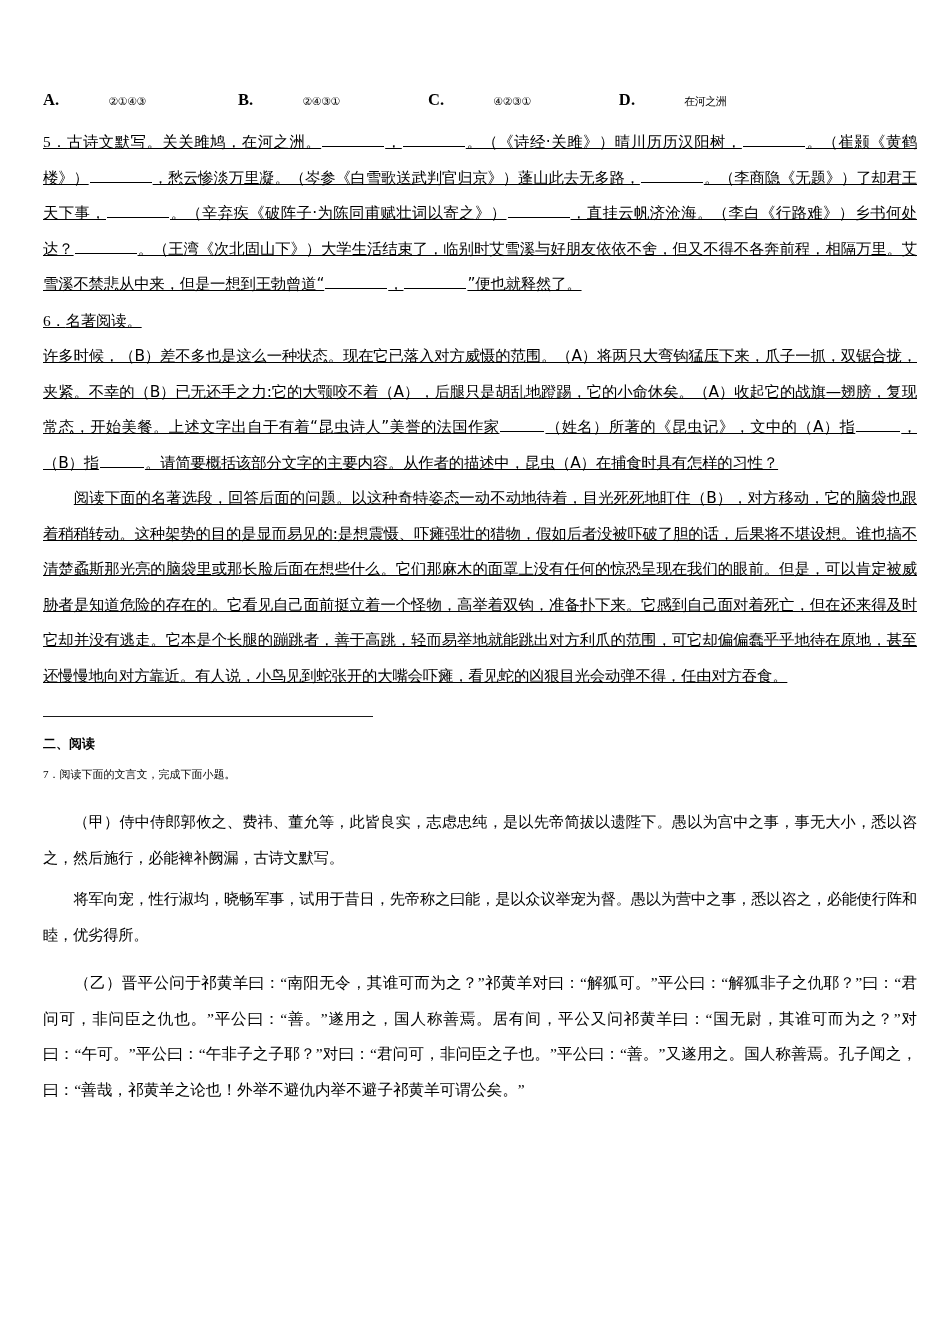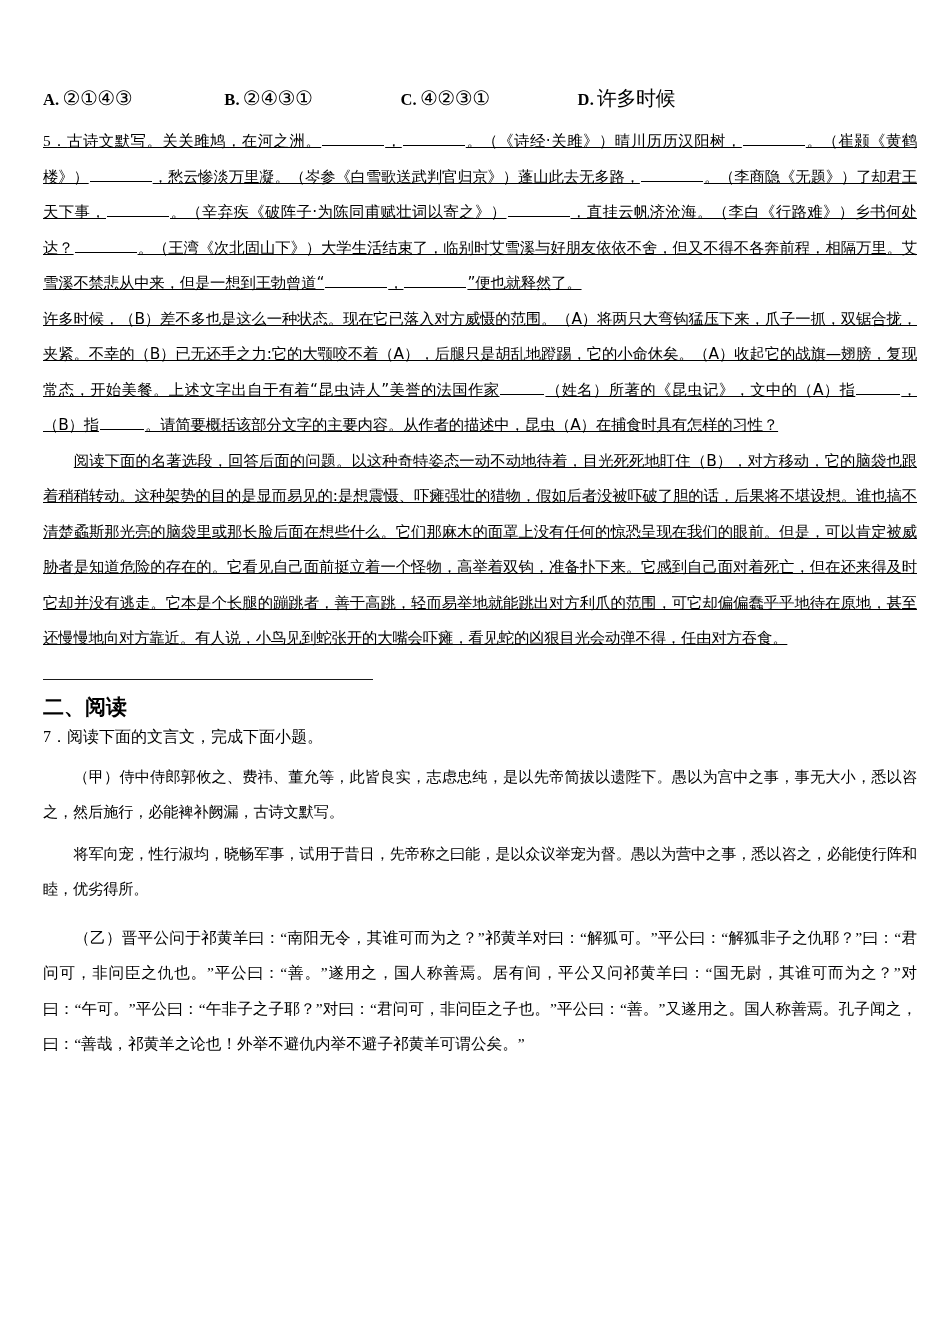--- a/index.html
+++ b/index.html
@@ -42,23 +42,24 @@
     display: flex;
     align-items: baseline;
     white-space: nowrap;
   }
   .choice-letter {
     font-weight: bold;
     font-family: "Liberation Serif", serif;
     margin-right: 3px;
   }
   .choice-seq {
-    font-family: Liberation Mono, monospace;
-    font-size: 20px;
+    font-family: Liberation Serif, serif;
+    font-size: 11px;
     letter-spacing: -0.5px;
+    margin-left: 46px;
   }
   .gap-1 { width: 92px; }
   .gap-2 { width: 88px; }
   .gap-3 { width: 88px; }
 
   
   .q-para {
     font-size: 16px;
     line-height: 35.5px;
     text-align: justify;
@@ -100,28 +101,28 @@
     width: 330px;
     height: 0;
     border-top: 1.6px solid #1a1a1a;
     margin: 22px 0 14px 0;
   }
 
   
   .section-head {
     font-family: "DejaVu Sans", "Liberation Sans", sans-serif;
     font-weight: bold;
-    font-size: 21px;
+    font-size: 13px;
     line-height: 26px;
     margin: 0 0 2px 0;
   }
   .q7-line {
-    font-size: 16px;
+    font-size: 11px;
     line-height: 30px;
-    margin: 0 0 8px 0;
+    margin: 0 0 16px 0;
   }
 
   
   .cc-para {
     font-family: "DejaVu Sans", "Liberation Sans", sans-serif;
     font-size: 15.2px;
     line-height: 35.5px;
     text-align: justify;
     text-justify: inter-ideograph;
     text-indent: 2em;
@@ -152,26 +153,27 @@
         <span class="choice-seq">②④③①</span>
       </span>
       <span class="gap-2"></span>
       <span class="choice">
         <span class="choice-letter">C.</span>
         <span class="choice-seq">④②③①</span>
       </span>
       <span class="gap-3"></span>
       <span class="choice">
         <span class="choice-letter">D.</span>
-        <span class="choice-seq">许多时候</span>
+        <span class="choice-seq">在河之洲</span>
       </span>
     </div>
 
     <p class="q-para hei"><span class="num">5．</span><span>古诗文默写。关关雎鸠，在河之洲。</span><span class="blank-s"></span><span>，</span><span class="blank-s"></span><span>。（《诗经·关雎》）晴川历历汉阳树，</span><span class="blank-s"></span><span>。（崔颢《黄鹤楼》）</span><span class="blank-s"></span><span>，愁云惨淡万里凝。（岑参《白雪歌送武判官归京》）蓬山此去无多路，</span><span class="blank-s"></span><span>。（李商隐《无题》）了却君王天下事，</span><span class="blank-s"></span><span>。（辛弃疾《破阵子·为陈同甫赋壮词以寄之》）</span><span class="blank-s"></span><span>，直挂云帆济沧海。（李白《行路难》）乡书何处达？</span><span class="blank-s"></span><span>。（王湾《次北固山下》）大学生活结束了，临别时艾雪溪与好朋友依依不舍，但又不得不各奔前程，相隔万里。艾雪溪不禁悲从中来，但是一想到王勃曾道“</span><span class="blank-s"></span><span>，</span><span class="blank-s"></span><span>”便也就释然了。</span></p>
 
+    <p class="q-para hei"><span class="num">6．</span><span>名著阅读。</span></p>
 
     <p class="q-para hei"><span>许多时候，（B）差不多也是这么一种状态。现在它已落入对方威慑的范围。（A）将两只大弯钩猛压下来，爪子一抓，双锯合拢，夹紧。不幸的（B）已无还手之力:它的大颚咬不着（A），后腿只是胡乱地蹬踢，它的小命休矣。（A）收起它的战旗—翅膀，复现常态，开始美餐。上述文字出自于有着“昆虫诗人”美誉的法国作家</span><span class="blank-xs"></span><span>（姓名）所著的《昆虫记》，文中的（A）指</span><span class="blank-xs"></span><span>，（B）指</span><span class="blank-xs"></span><span>。请简要概括该部分文字的主要内容。从作者的描述中，昆虫（A）在捕食时具有怎样的习性？</span></p>
 
     <p class="q-para hei indent2">阅读下面的名著选段，回答后面的问题。以这种奇特姿态一动不动地待着，目光死死地盯住（B），对方移动，它的脑袋也跟着稍稍转动。这种架势的目的是显而易见的:是想震慑、吓瘫强壮的猎物，假如后者没被吓破了胆的话，后果将不堪设想。谁也搞不清楚蟊斯那光亮的脑袋里或那长脸后面在想些什么。它们那麻木的面罩上没有任何的惊恐呈现在我们的眼前。但是，可以肯定被威胁者是知道危险的存在的。它看见自己面前挺立着一个怪物，高举着双钩，准备扑下来。它感到自己面对着死亡，但在还来得及时它却并没有逃走。它本是个长腿的蹦跳者，善于高跳，轻而易举地就能跳出对方利爪的范围，可它却偏偏蠢乎乎地待在原地，甚至还慢慢地向对方靠近。有人说，小鸟见到蛇张开的大嘴会吓瘫，看见蛇的凶狠目光会动弹不得，任由对方吞食。</p>
 
     <div class="answer-rule"></div>
 
     <div class="section-head">二、阅读</div>
 
     <p class="q7-line"><span class="num">7．</span><span>阅读下面的文言文，完成下面小题。</span></p>

